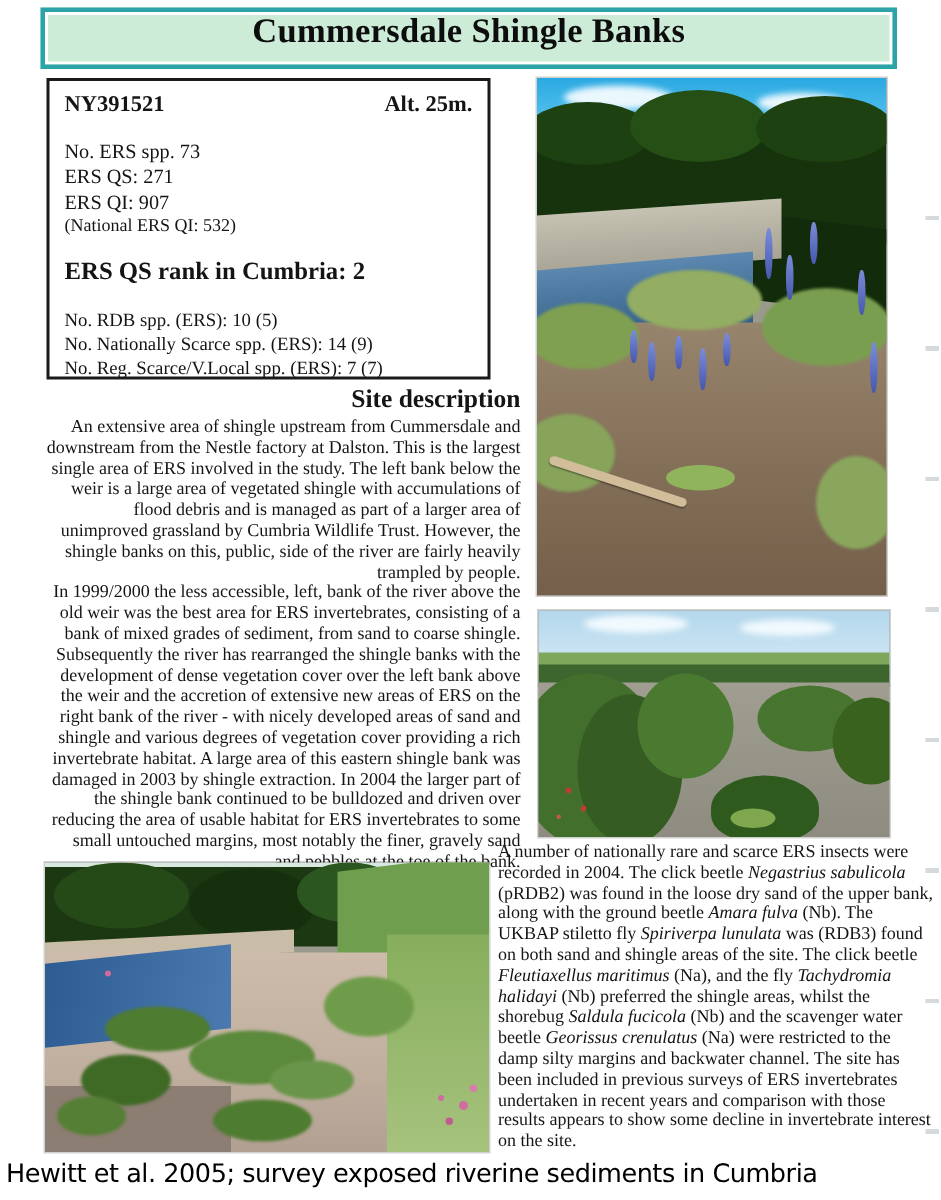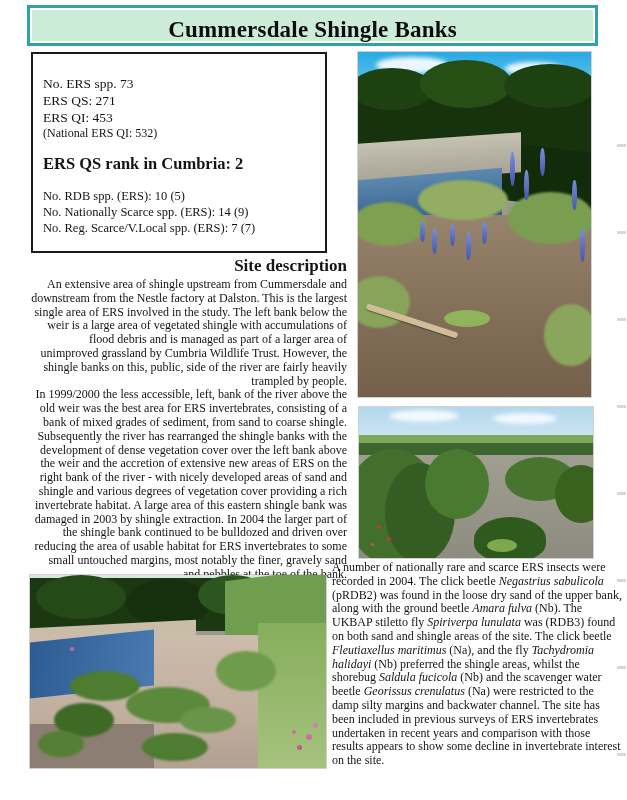--- a/index.html
+++ b/index.html
@@ -2,21 +2,21 @@
 <html><head>
 <meta charset="utf-8">
 <style>
   html,body{margin:0;padding:0;background:#ffffff;}
   .page{position:relative;width:627px;height:800px;background:#ffffff;overflow:hidden;
         font-family:"Liberation Serif","DejaVu Serif",serif;color:#141414;}
 
   
   .title-box{position:absolute;left:27px;top:5px;width:571px;height:41px;box-sizing:border-box;
     border:3px solid #2ba3a8;background:#cdecd8;box-shadow:inset 0 0 0 2px #ffffff;
-    display:flex;align-items:flex-end;justify-content:center;}
+    display:flex;align-items:flex-start;justify-content:center;}
   .title-box span{font-size:23px;font-weight:bold;letter-spacing:.2px;color:#0d0d0d;}
 
   
   .info-box{position:absolute;left:31px;top:52px;width:296px;height:201px;box-sizing:border-box;
     border:2px solid #1a1a1a;background:#fff;padding:8px 10px 0 10px;}
   .info-row{display:flex;justify-content:space-between;font-weight:bold;font-size:15px;}
   .stats{margin-top:13px;font-size:13.5px;line-height:17px;}
   .stats .small{font-size:12px;line-height:15px;}
   .rank{margin-top:13px;font-weight:bold;font-size:16.5px;}
   .scarcity{margin-top:14px;font-size:12.5px;line-height:16px;}
@@ -81,24 +81,28 @@
 </head>
 <body>
 
 <div class="page">
 
   <div class="title-box">
     <span>Cummersdale Shingle Banks</span>
   </div>
 
   <div class="info-box">
+    <div class="info-row">
+      <span>NY391521</span>
+      <span>Alt. 25m.</span>
+    </div>
     <div class="stats">
       <div>No. ERS spp. 73</div>
       <div>ERS QS: 271</div>
-      <div>ERS QI: 453</div>
+      <div>ERS QI: 907</div>
       <div class="small">(National ERS QI: 532)</div>
     </div>
     <div class="rank">ERS QS rank in Cumbria: 2</div>
     <div class="scarcity">
       <div>No. RDB spp. (ERS): 10 (5)</div>
       <div>No. Nationally Scarce spp. (ERS): 14 (9)</div>
       <div>No. Reg. Scarce/V.Local spp. (ERS): 7 (7)</div>
     </div>
   </div>
 
@@ -181,15 +185,16 @@
     <div class="tuft" style="left:112px;top:158px;width:66px;height:28px;background:#4e7c30;"></div>
     <div class="tuft" style="left:186px;top:76px;width:60px;height:40px;background:#6f9c4a;"></div>
     <div class="tuft" style="left:8px;top:156px;width:46px;height:26px;background:#557f34;"></div>
     <div class="dot" style="left:40px;top:72px;width:4px;height:4px;background:#d06a9a;"></div>
     <div class="dot" style="right:14px;bottom:28px;width:6px;height:6px;background:#cf6da2;"></div>
     <div class="dot" style="right:24px;bottom:18px;width:5px;height:5px;background:#c05a90;"></div>
     <div class="dot" style="right:8px;bottom:40px;width:5px;height:5px;background:#d87cac;"></div>
     <div class="dot" style="right:30px;bottom:34px;width:4px;height:4px;background:#cf6da2;"></div>
   </div>
 
+  <div class="caption">Hewitt et al. 2005; survey exposed riverine sediments in Cumbria</div>
 
   <div class="artifacts"></div>
 </div>
 
 </body></html>

